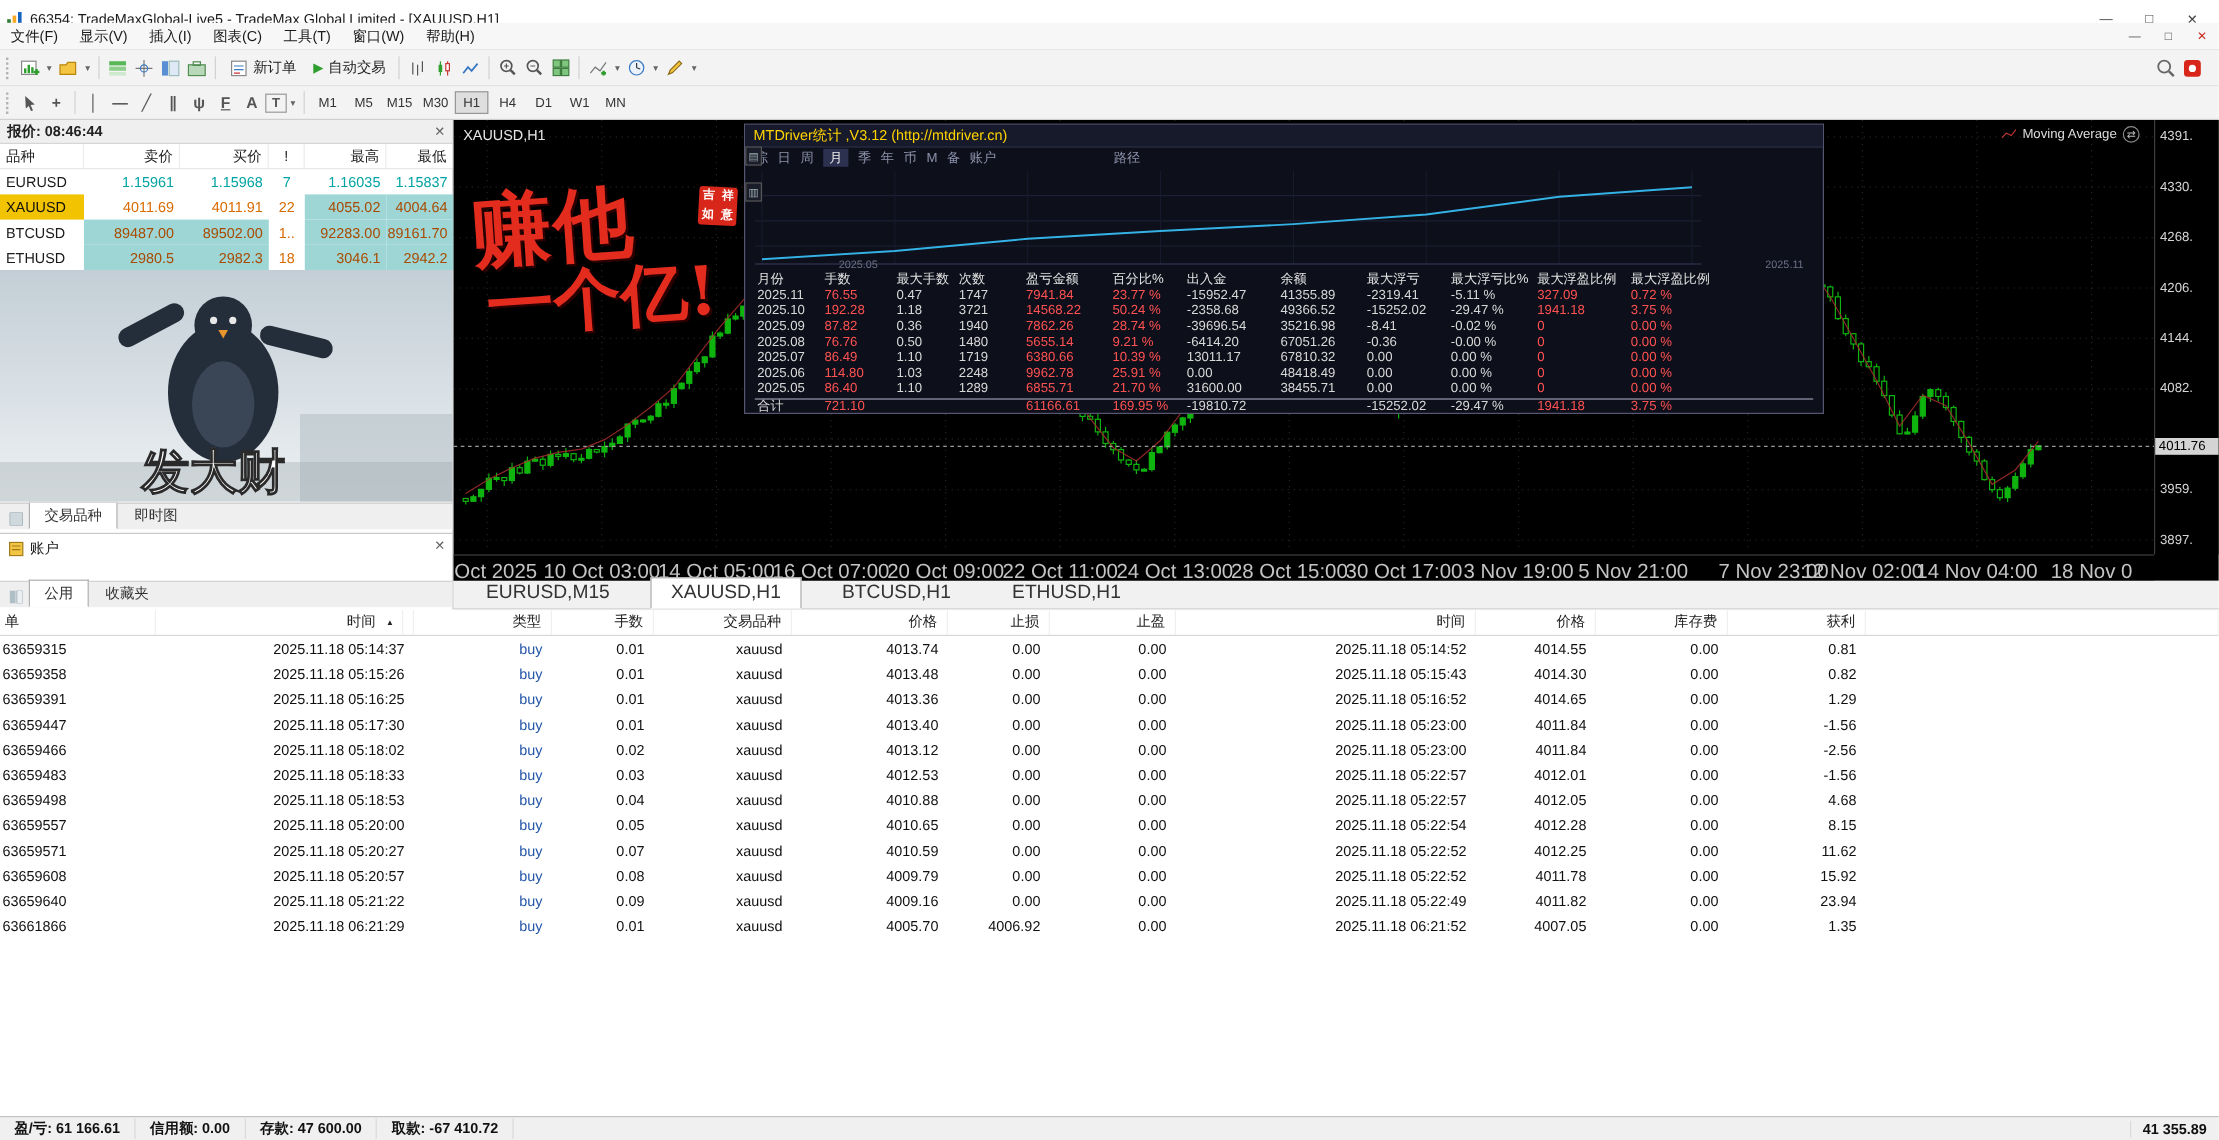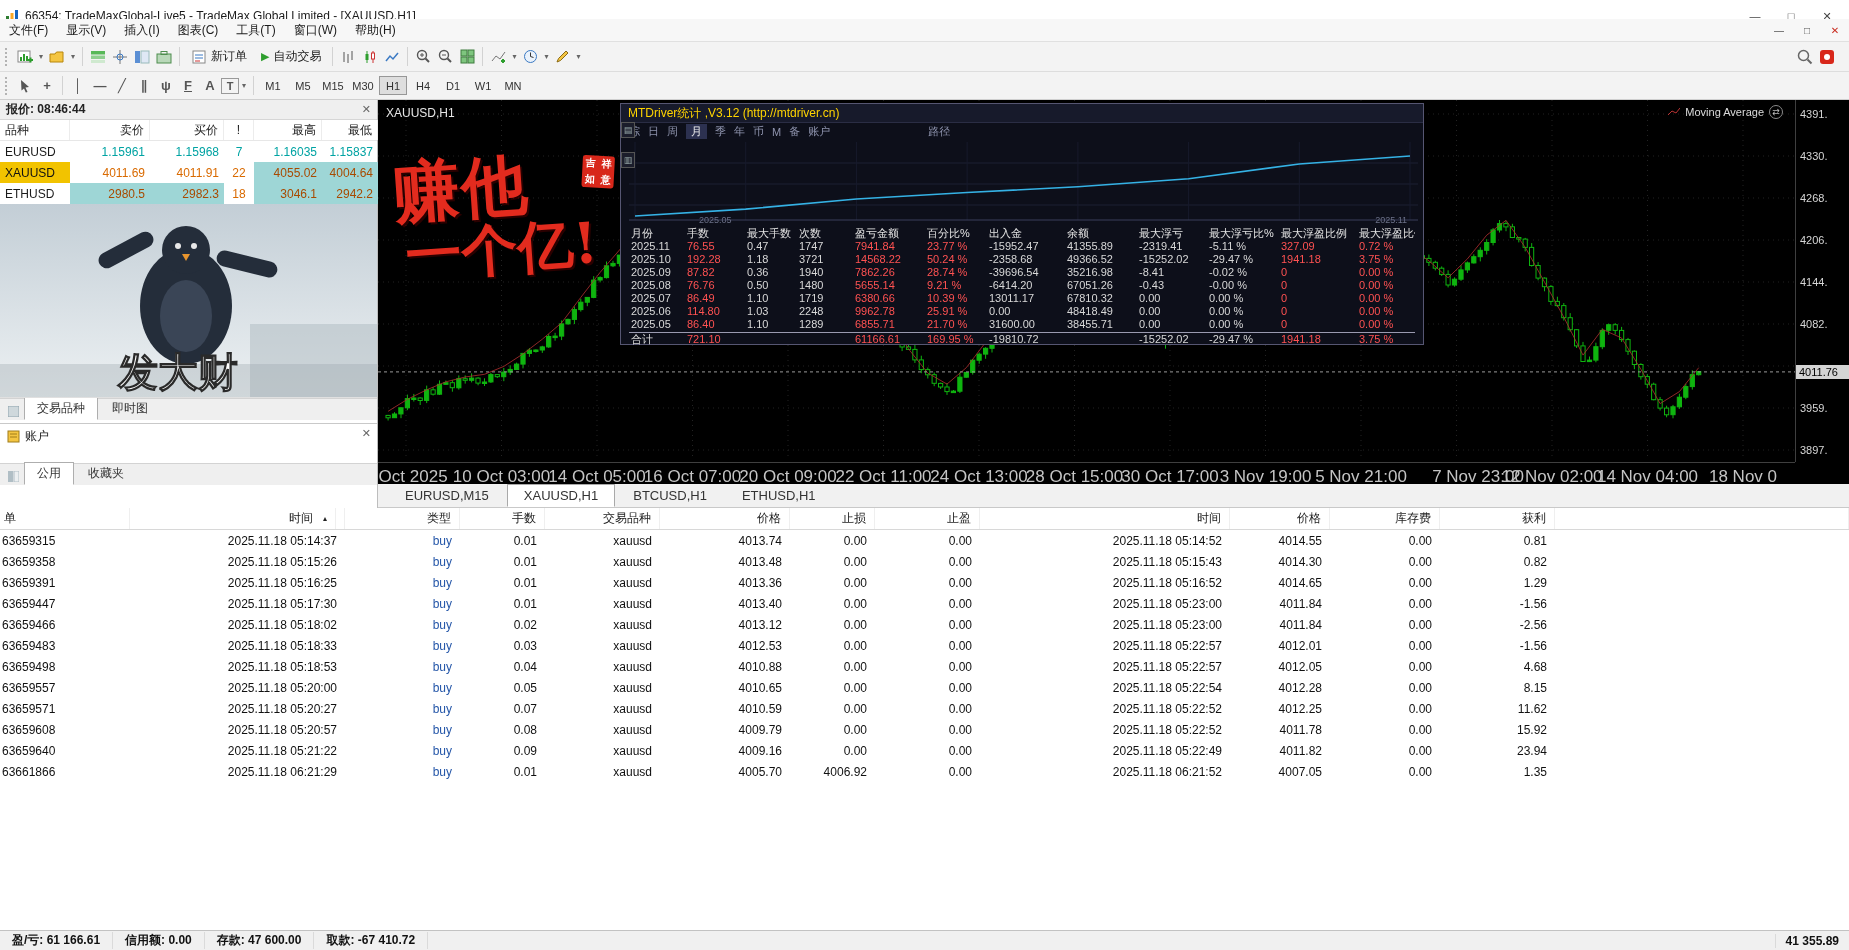--- a/index.html
+++ b/index.html
@@ -57,21 +57,21 @@
   #chart-symbol{position:absolute;left:8px;top:6px;color:#e6e6e6;font-size:12px}
   #ma-label{position:absolute;right:66px;top:5px;display:flex;align-items:center;gap:5px;color:#dcdcdc;font-size:11px}
   .badge{width:14px;height:14px;border:1px solid #8a8a8a;border-radius:50%;display:flex;align-items:center;justify-content:center;color:#bbb;font-size:9px}
   #price-axis{position:absolute;right:0;top:0;bottom:22px;width:54px;background:#000;border-left:1px solid #3f3f3f}
   .plabel{position:absolute;left:4px;color:#d6d6d6;font-size:11px;white-space:nowrap}
   #cur-price{position:absolute;left:0;right:0;height:14px;background:#d4d4d4;color:#000;font-size:11px;padding:0 3px;white-space:nowrap;overflow:hidden;line-height:14px}
   #date-axis{position:absolute;left:0;right:54px;bottom:0;height:22px;background:#000;border-top:1px solid #3f3f3f}
   .dlabel{position:absolute;top:4px;transform:translateX(-50%);color:#c4c4c4;font-size:17px;white-space:nowrap}
   .edgebtn{position:absolute;width:14px;height:16px;background:#1b1d2b;border:1px solid #555;color:#9aa;font-size:9px;display:flex;align-items:center;justify-content:center;z-index:6}
   
-  #mtdriver{position:absolute;left:242px;top:3px;width:804px;height:242px;background:#0d0f1a;border:1px solid #565672;z-index:5}
+  #mtdriver{position:absolute;left:242px;top:3px;width:900px;height:242px;background:#0d0f1a;border:1px solid #565672;z-index:5}
   #md-title{height:19px;background:#171a2b;color:#ffd400;display:flex;align-items:center;padding:0 7px;font-size:12px;border-bottom:1px solid #2a2d44}
   #md-tabs{height:17px;display:flex;align-items:center;padding:0 8px;gap:8px;color:#8e93ad;font-size:11px}
   .mdtab.active{background:#2c3150;color:#eee;padding:0 5px}
   #md-path{margin-left:90px;color:#8e93ad}
   #equity{position:relative;height:84px;margin:2px 8px 1px}
   #equity svg{display:block}
   .cvlabel{position:absolute;bottom:1px;color:#6b7087;font-size:9px}
   #md-table{padding:0 8px}
   .mdrow{display:grid;grid-template-columns:56px 60px 52px 56px 72px 62px 78px 72px 70px 72px 78px 1fr;height:13px;line-height:13px;font-size:11px}
   .mdrow span{white-space:nowrap;overflow:hidden;padding-left:2px}
@@ -79,21 +79,21 @@
   .md-white{color:#d8d8d8}
   .md-red{color:#ff5252}
   #md-total{border-top:1px solid #9a9ab0;margin-top:1px}
   
   #callig{position:absolute;left:17px;top:52px;width:230px;transform:rotate(-4deg);color:#e32b1e;z-index:4;font-weight:bold;text-shadow:2px 2px 0 rgba(120,0,0,.35)}
   #callig .l1{font-size:66px;line-height:66px;letter-spacing:2px;font-family:"DejaVu Serif","Liberation Serif",serif}
   #callig .l2{font-size:56px;line-height:60px;margin-left:8px;font-family:"DejaVu Serif","Liberation Serif",serif}
   #seal{position:absolute;right:8px;top:10px;width:32px;height:32px;background:#d8271a;border-radius:3px;display:grid;grid-template-columns:1fr 1fr;color:#fff;font-size:10px;line-height:15px;text-align:center;transform:rotate(7deg);text-shadow:none}
   
   #chart-tabs{position:absolute;left:378px;top:484px;right:0;height:24px;background:#f1f1f1;border-bottom:1px solid #c9c9c9;display:flex;align-items:flex-end;padding:0 10px}
-  .ctab{padding:3px 16px;color:#333;border:1px solid transparent;margin-right:1px;font-size:13px}
+  .ctab{padding:3px 16px;color:#333;border:1px solid transparent;margin-right:17px;font-size:16px}
   .ctab.active{background:#fff;border-color:#a9a9a9;border-bottom-color:#fff}
   
   #orders{position:absolute;left:0;top:508px;right:0;bottom:20px;background:#fff;overflow:hidden}
   .ogrid{display:grid;grid-template-columns:130px 215px 115px 85px 115px 130px 85px 105px 250px 100px 110px 115px 1fr}
   #orders-head{height:22px;border-bottom:1px solid #d8d8d8;align-items:center}
   #orders-head span{padding:0 8px;text-align:right;color:#222;border-right:1px solid #efefef;height:100%;display:flex;align-items:center;justify-content:flex-end;white-space:nowrap}
   #orders-head span.oc0{justify-content:flex-start;padding-left:4px}
   .orow{height:21px;align-items:center}
   .orow span{padding:0 8px;text-align:right;white-space:nowrap;color:#111}
   .orow span.oc0{text-align:left;padding-left:2px}
@@ -341,20 +341,28 @@
         <span class="c4 val">1.16035</span>
         <span class="c5 val">1.15837</span>
       </div>
       <div class="mwrow orange">
         <span class="c0 sel-sym">XAUUSD</span>
         <span class="c1 val">4011.69</span>
         <span class="c2 val">4011.91</span>
         <span class="c3 val">22</span>
         <span class="c4 val hl">4055.02</span>
         <span class="c5 val hl">4004.64</span>
+      </div>
+      <div class="mwrow orange">
+        <span class="c0">BTCUSD</span>
+        <span class="c1 val hl">89487.00</span>
+        <span class="c2 val hl">89502.00</span>
+        <span class="c3 val">1..</span>
+        <span class="c4 val hl">92283.00</span>
+        <span class="c5 val hl">89161.70</span>
       </div>
       <div class="mwrow orange">
         <span class="c0">ETHUSD</span>
         <span class="c1 val hl">2980.5</span>
         <span class="c2 val hl">2982.3</span>
         <span class="c3 val">18</span>
         <span class="c4 val hl">3046.1</span>
         <span class="c5 val hl">2942.2</span>
       </div>
     </div>
@@ -965,21 +973,21 @@
           </div>
           <div class="mdrow">
             <span class="md-white">2025.08</span>
             <span class="md-red">76.76</span>
             <span class="md-white">0.50</span>
             <span class="md-white">1480</span>
             <span class="md-red">5655.14</span>
             <span class="md-red">9.21 %</span>
             <span class="md-white">-6414.20</span>
             <span class="md-white">67051.26</span>
-            <span class="md-white">-0.43</span>
+            <span class="md-white">-0.36</span>
             <span class="md-white">-0.00 %</span>
             <span class="md-red">0</span>
             <span class="md-red">0.00 %</span>
           </div>
           <div class="mdrow">
             <span class="md-white">2025.07</span>
             <span class="md-red">86.49</span>
             <span class="md-white">1.10</span>
             <span class="md-white">1719</span>
             <span class="md-red">6380.66</span>

